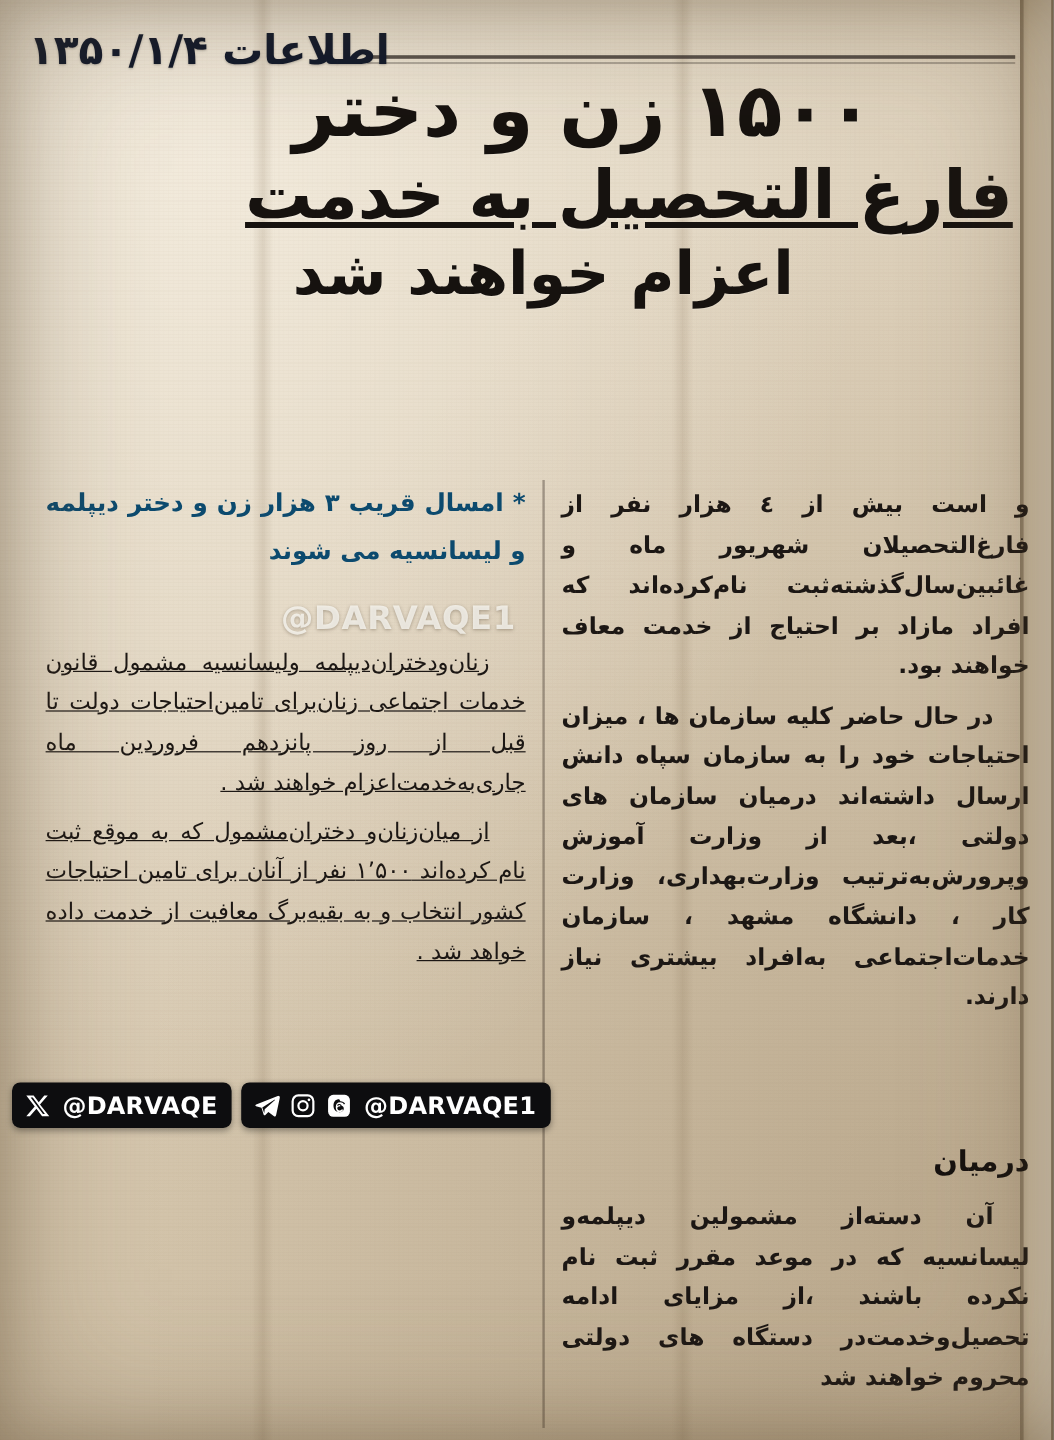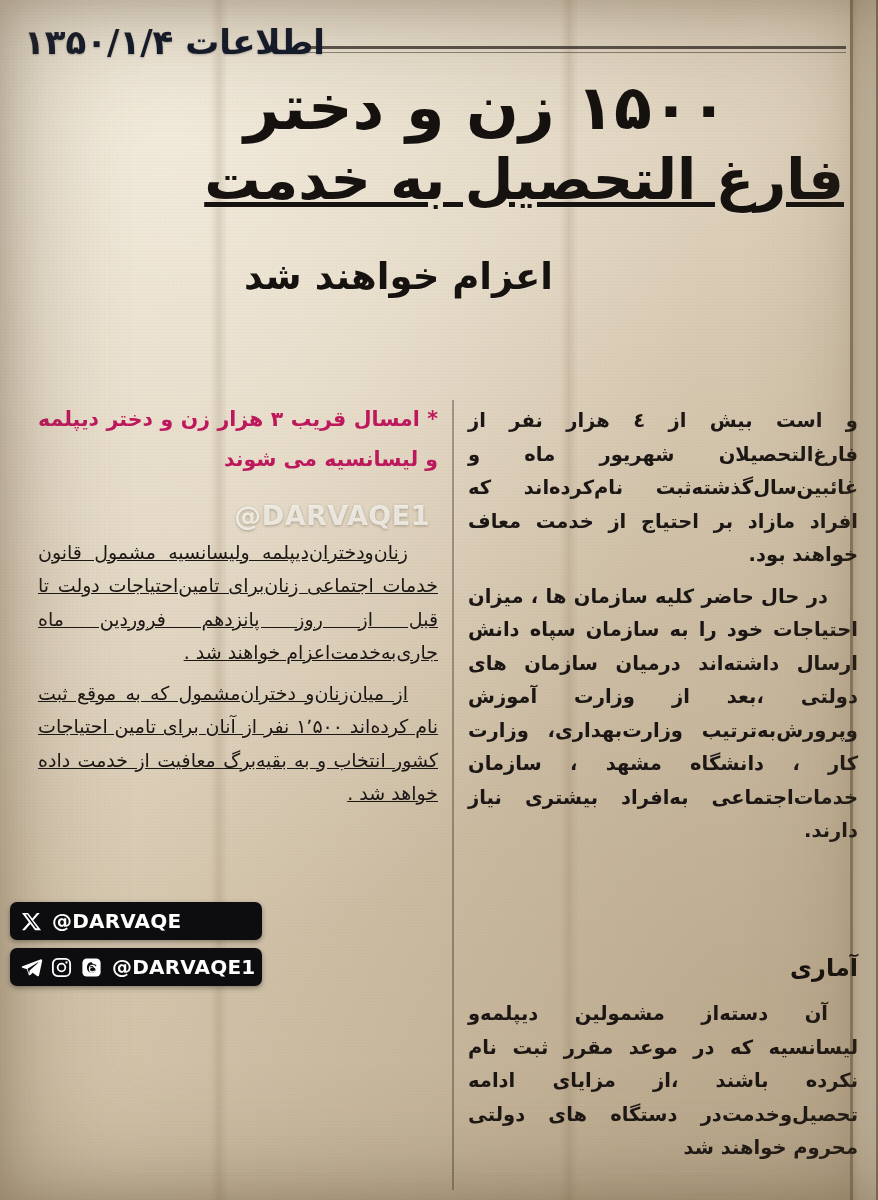--- a/index.html
+++ b/index.html
@@ -106,47 +106,47 @@
     font-size: 34px;
     letter-spacing: 0px;
     direction: rtl;
     text-shadow: 0 1px 2px rgba(0,0,0,.25);
     white-space: nowrap;
   }
 
   
   .headline {
     position: absolute;
-    top: 70px;
+    top: 54px;
     right: 34px;
     width: 600px;
     text-align: left;
     direction: rtl;
     color: #16120f;
   }
   .headline .h-line {
     font-weight: bold;
     line-height: 1.22;
     white-space: nowrap;
     text-shadow: 0 1px 0 rgba(255,255,255,.18);
   }
   .h1 { font-size: 62px; letter-spacing: -2px; }
   .h2 { font-size: 56px; letter-spacing: -2px; text-decoration: underline; }
-  .h3 { font-size: 37px; letter-spacing: -2px; margin-top: 40px; }
+  .h3 { font-size: 50px; letter-spacing: -2px; }
 
   
   .lead {
     position: absolute;
     top: 400px;
     right: 440px;
     width: 400px;
     font-size: 20.5px;
     font-weight: bold;
     line-height: 1.95;
-    color: #be185d;
+    color: #0c4a6e;
     text-align: justify;
     text-align-last: right;
     direction: rtl;
   }
 
   
   .col {
     position: absolute;
     direction: rtl;
     color: #1c1714;
@@ -213,21 +213,21 @@
     pointer-events: none;
   }
 
   
   .badges {
     position: absolute;
     left: 10px;
     top: 902px;
     width: 252px;
     display: flex;
-    flex-direction: column;
+    flex-direction: row;
     gap: 8px;
     direction: ltr;
   }
   .badge {
     display: flex;
     align-items: center;
     gap: 9px;
     background: #0d0d0f;
     color: #ffffff;
     border-radius: 7px;
@@ -286,21 +286,21 @@
     <p class="indent">زنان‌ودختران‌دیپلمه ولیسانسیه مشمول قانون خدمات اجتماعی زنان‌برای تامین‌احتیاجات دولت تا قبل از روز پانزدهم فروردین ماه جاری‌به‌خدمت‌اعزام خواهند شد .</p>
     <p class="indent">از میان‌زنان‌و دختران‌مشمول که به موقع ثبت نام کرده‌اند ۱٬۵۰۰ نفر از آنان برای تامین احتیاجات کشور انتخاب و به بقیه‌برگ معافیت از خدمت داده خواهد شد .</p>
   </div>
 
   <div class="col col-left">
     <p>و است بیش از ٤ هزار نفر از فارغ‌التحصیلان شهریور ماه و غائبین‌سال‌گذشته‌ثبت نام‌کرده‌اند که افراد مازاد بر احتیاج از خدمت معاف خواهند بود.</p>
     <p class="indent">در حال حاضر کلیه سازمان ها ، میزان احتیاجات خود را به سازمان سپاه دانش ارسال داشته‌اند درمیان سازمان های دولتی ،بعد از وزارت آموزش وپرورش‌به‌ترتیب وزارت‌بهداری، وزارت کار ، دانشگاه مشهد ، سازمان خدمات‌اجتماعی به‌افراد بیشتری نیاز دارند.</p>
   </div>
 
   <div class="col col-left-2">
-    <p class="subhead">آماری</p>
+    <p class="subhead">درمیان</p>
     <p class="indent">آن دسته‌از مشمولین دیپلمه‌و لیسانسیه که در موعد مقرر ثبت نام نکرده باشند ،از مزایای ادامه تحصیل‌وخدمت‌در دستگاه های دولتی محروم خواهند شد</p>
   </div>
 
   <div class="vignette"></div>
 
   <div class="badges">
 
     <div class="badge">
       <span class="icon-row">
         <span class="sicon">

